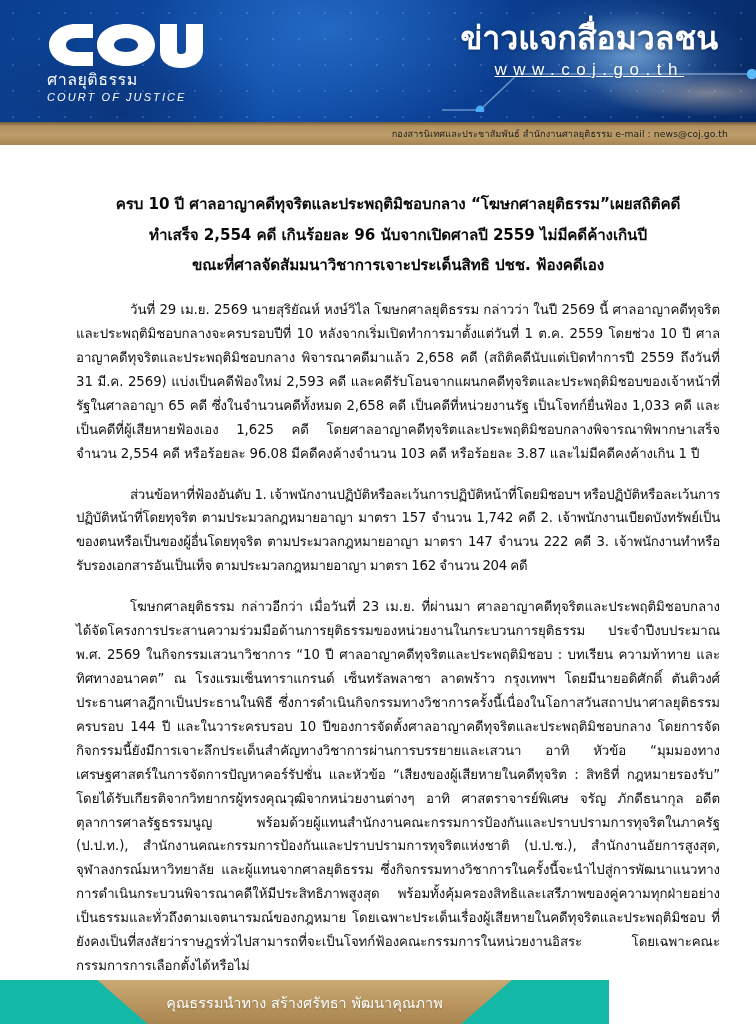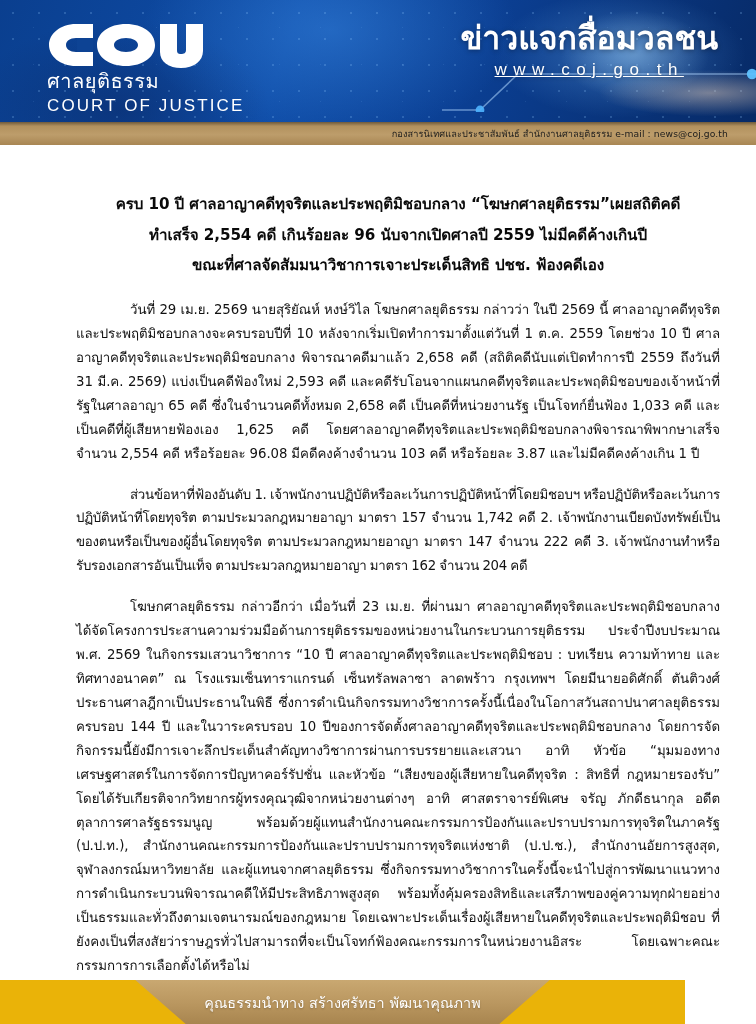--- a/index.html
+++ b/index.html
@@ -67,33 +67,34 @@
     top: 22px;
     width: 220px;
     color: #ffffff;
   }
   .logo-mark {
     display: block;
     height: 46px;
   }
   .logo-th {
     font-family: "DejaVu Sans", sans-serif;
-    font-size: 20px;
+    font-size: 16px;
     line-height: 1.08;
     letter-spacing: 0.5px;
     color: #ffffff;
     margin-top: 3px;
     white-space: nowrap;
   }
   .logo-en {
-    font-size: 17px;
+    font-size: 11px;
     letter-spacing: 2.1px;
     color: #ffffff;
     margin-top: 3px;
     white-space: nowrap;
+    font-style: italic;
   }
 
   
   .banner-right {
     position: absolute;
     right: 38px;
     top: 22px;
     text-align: center;
   }
   .banner-title {
@@ -167,23 +168,23 @@
     letter-spacing: -0.05px;
     word-spacing: -0.2px;
   }
   .para.tight { letter-spacing: -0.25px; word-spacing: -0.7px; }
 
   
   .footer {
     position: absolute;
     left: 0;
     bottom: 0;
-    width: 685px;
+    width: 609px;
     height: 44px;
-    background: #eab308;
+    background: #14b8a6;
     overflow: hidden;
   }
   .footer-trapezoid {
     position: absolute;
     left: 50%;
     top: 0;
     transform: translateX(-50%);
     width: 560px;
     height: 44px;
     background: linear-gradient(180deg, #c9a871 0%, #b9965f 55%, #a8854f 100%);

